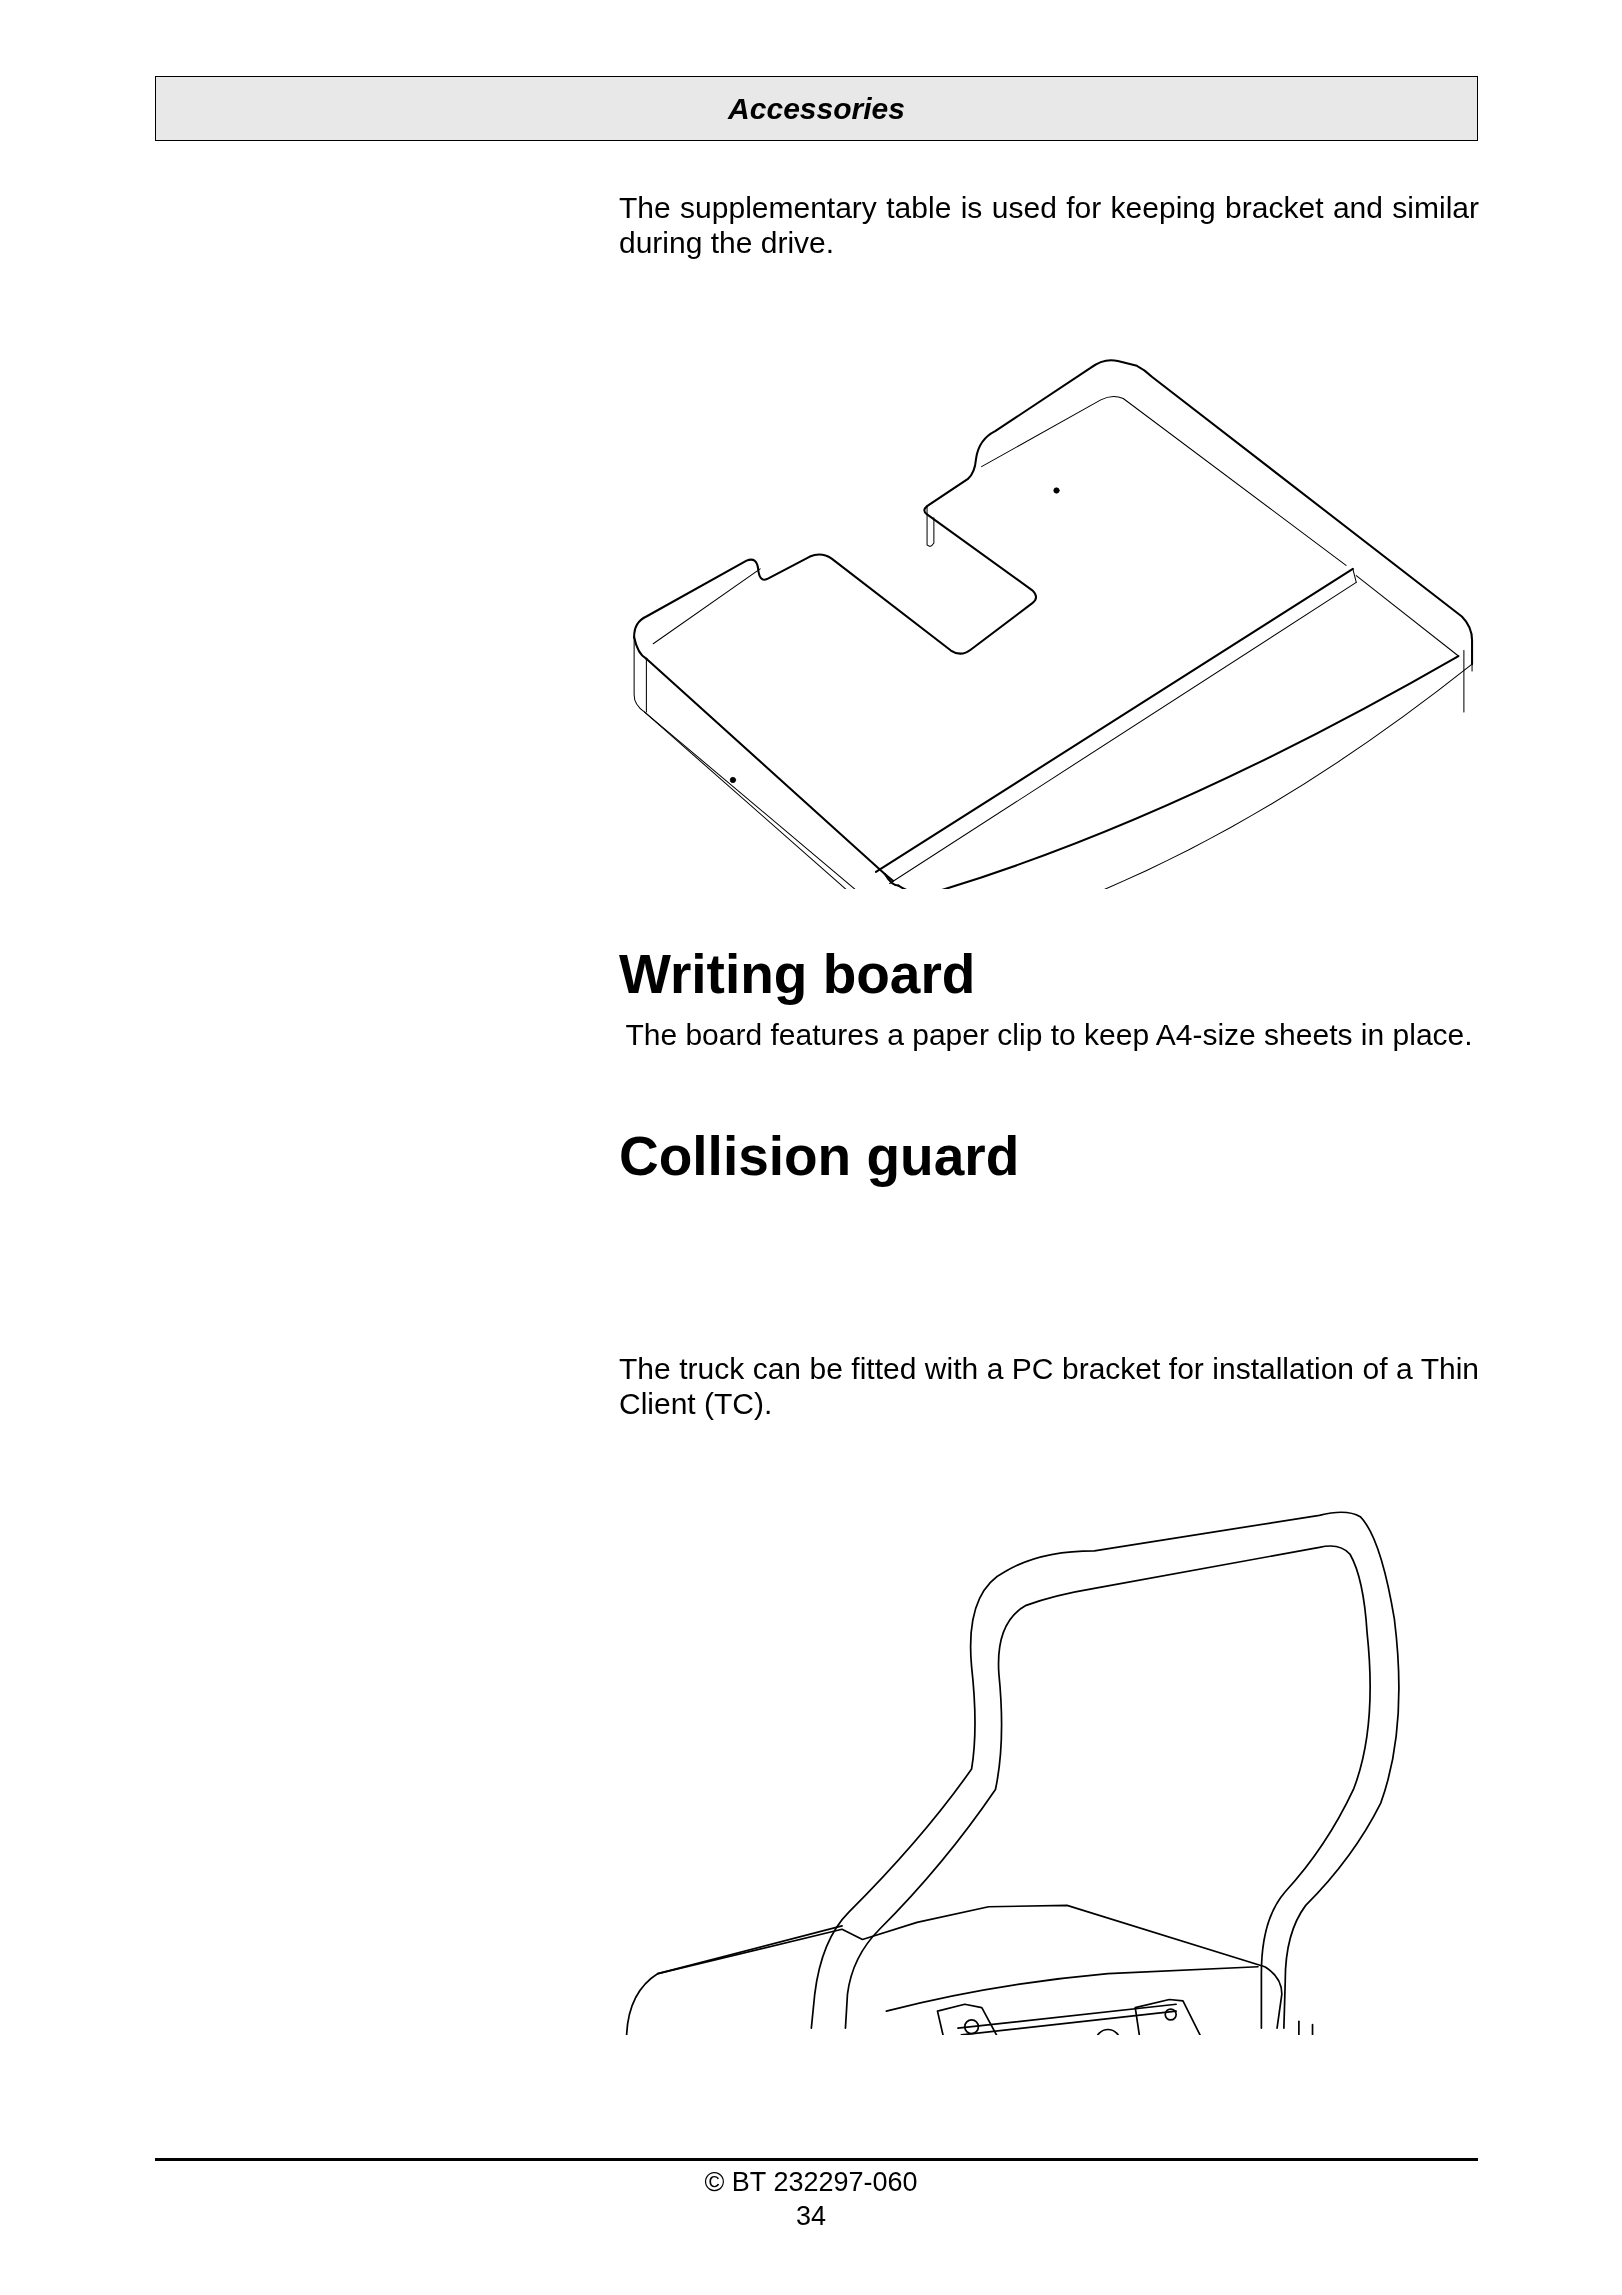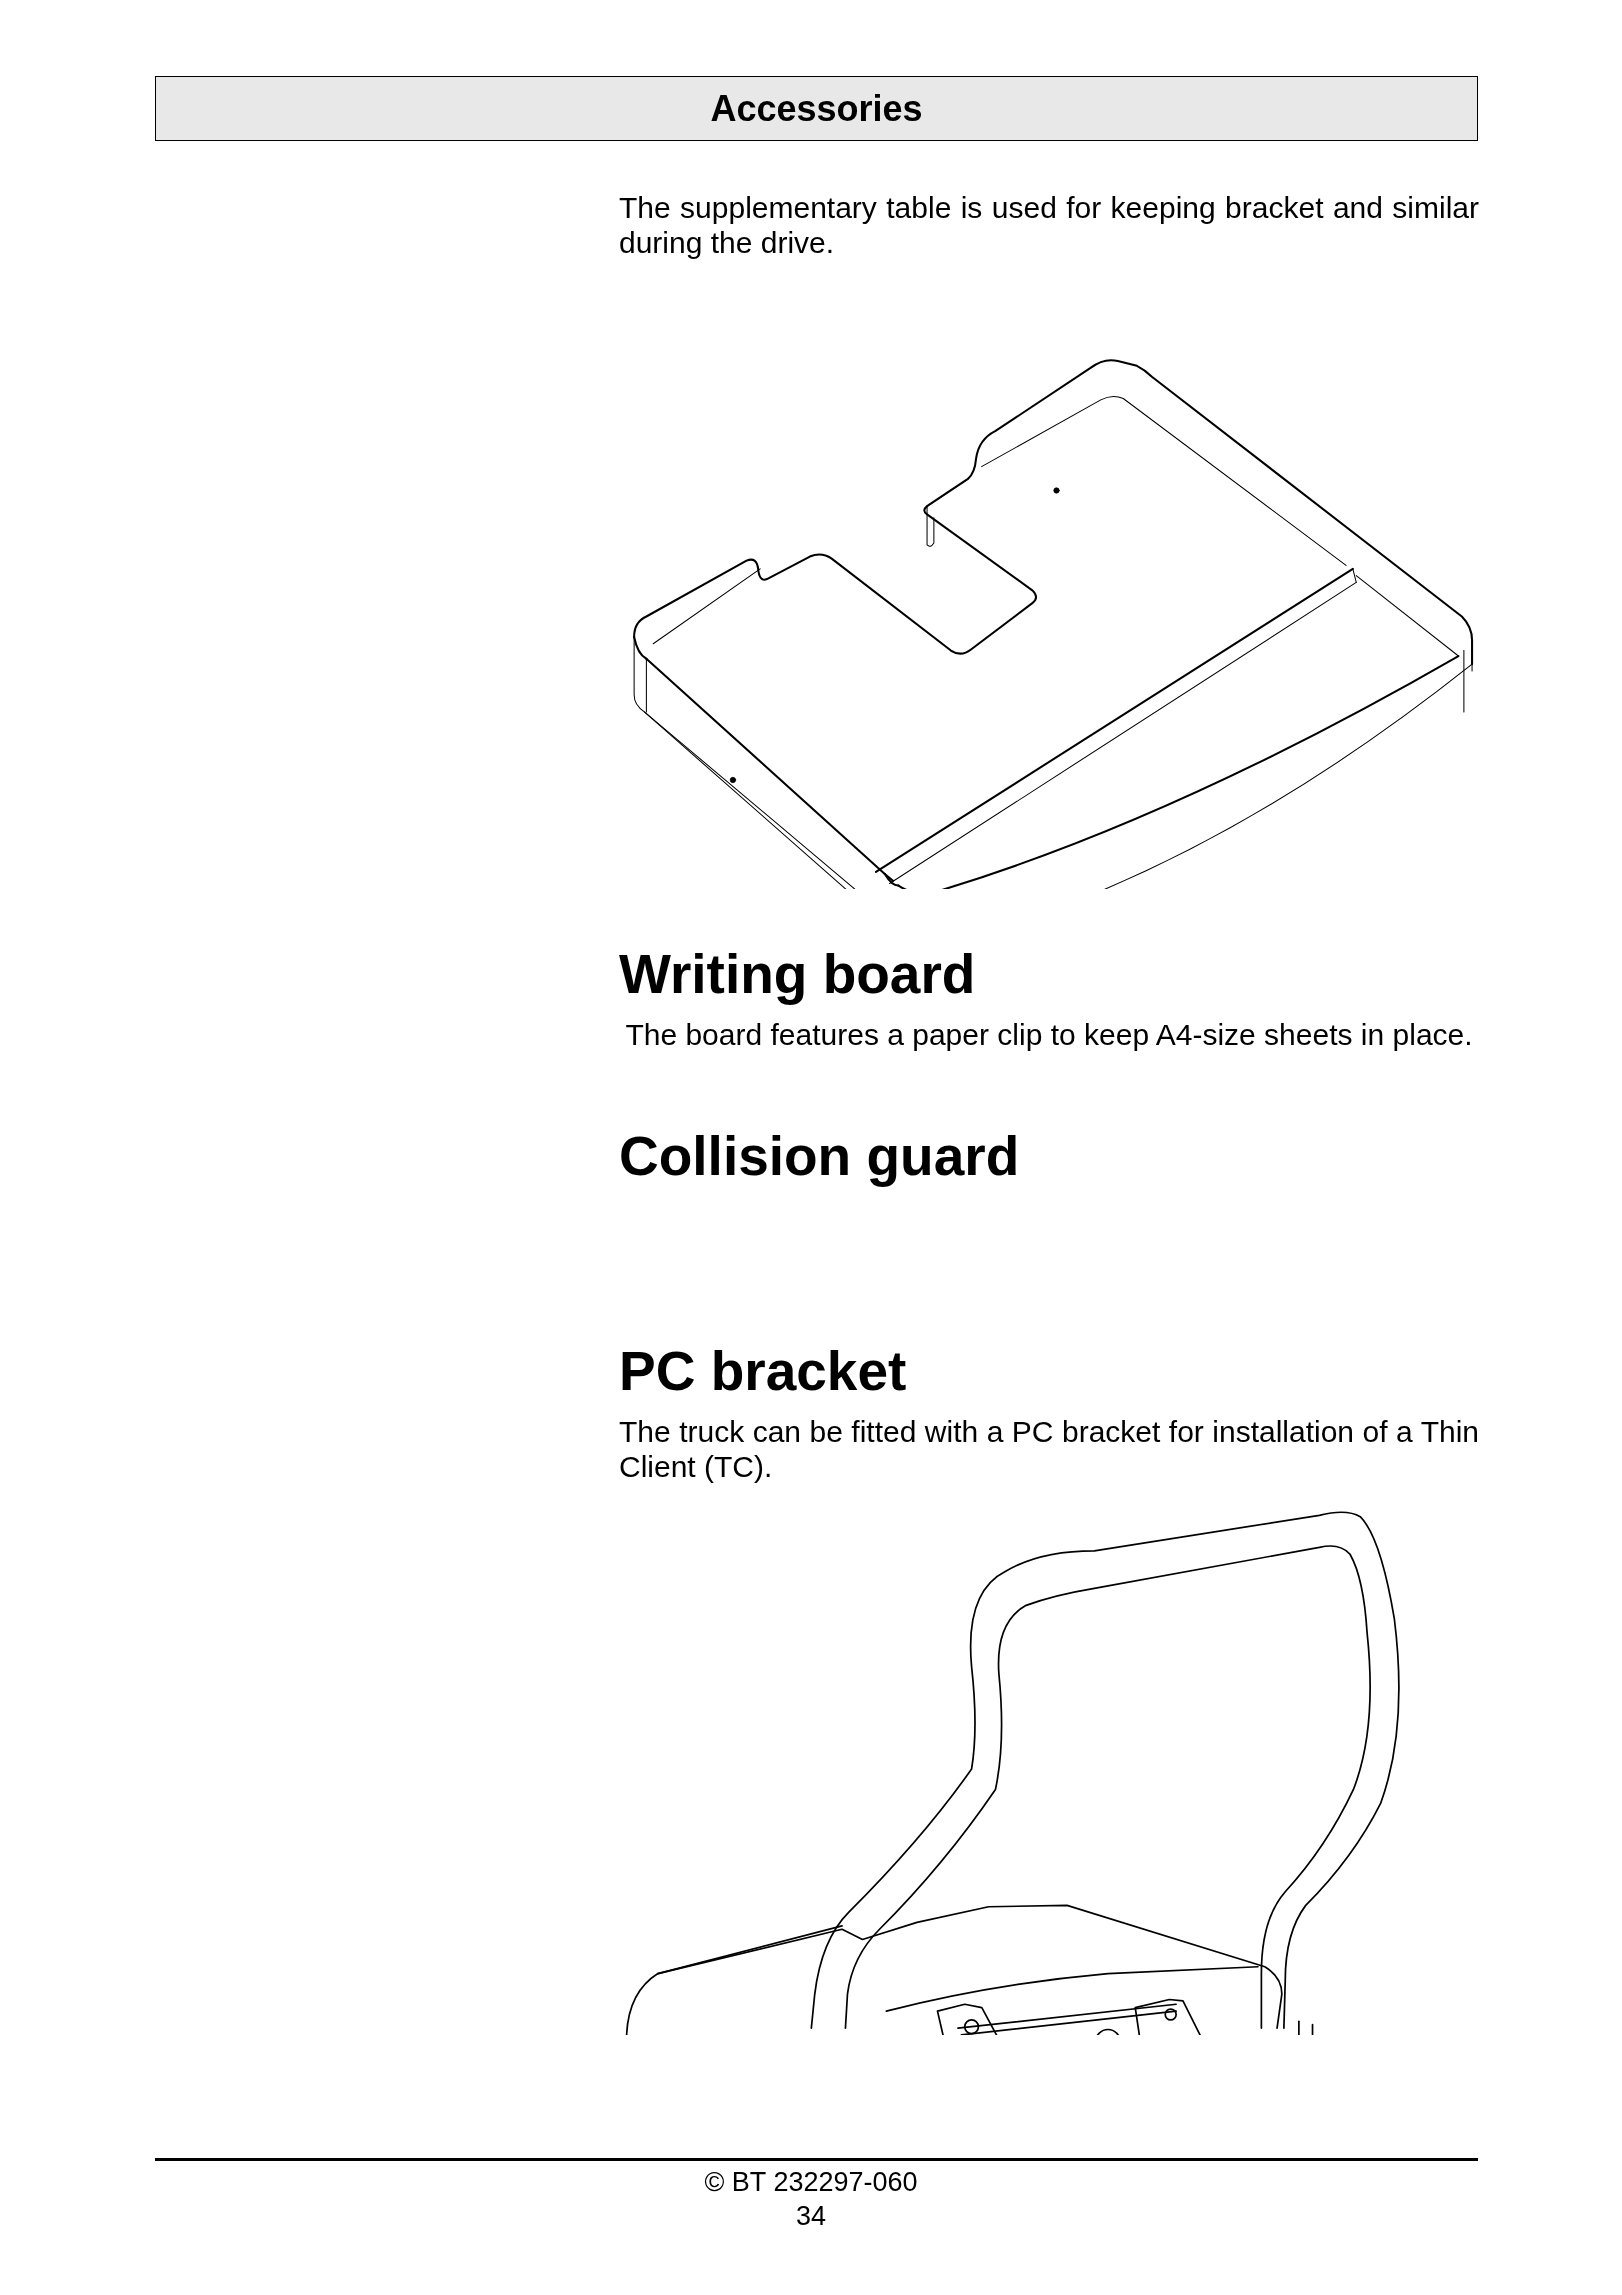--- a/index.html
+++ b/index.html
@@ -1,21 +1,21 @@
 <!DOCTYPE html>
 <html style="font-size:11px"><head>
 <meta charset="utf-8">
 <style>
   html, body { margin:0; padding:0; background:#ffffff; }
   body { width:1622px; height:2295px; position:relative; overflow:hidden;
          font-family:"Liberation Sans", sans-serif; color:#000; }
   .header-box { position:absolute; left:155px; top:76px; width:1323px; height:65px;
                 background:#e8e8e8; border:1.4px solid #000; box-sizing:border-box;
                 display:flex; align-items:center; justify-content:center; }
-  .header-box span { font-weight:bold; font-size:36px; }
+  .header-box span { font-weight:bold; font-size:30px;font-style:italic; }
   .section { position:absolute; left:619px; width:860px; }
   .section h2 { margin:0; font-weight:bold; font-size:55px; line-height:63px; }
   .section p { margin:0; font-size:30px; line-height:35px; text-align:justify; }
   .s1 { top:179px; }
   .s1 p { margin-top:11px; }
   .s2 { top:943px; }
   .s2 p { margin-top:11px; }
   .s3 { top:1125px; }
   .s3 p { margin-top:11px; }
   .s4 { top:1340px; }
@@ -78,21 +78,20 @@
 <div class="section s2">
   <h2>Writing board</h2>
   <p style="text-align:center;">The board features a paper clip to keep A4-size sheets in place.</p>
 </div>
 
 <div class="section s3">
   <h2>Collision guard</h2>
 </div>
 
 <div class="section s4">
-  <h2>PC bracket</h2>
   <p>The truck can be fitted with a PC bracket for installation of a Thin Client (TC).</p>
 </div>
 
 <div class="illus" style="left:617px; top:1503px;">
   <svg width="866" height="532" viewBox="0 0 1270 780" fill="none" stroke="#000" stroke-width="2.5" stroke-linejoin="round" stroke-linecap="round">
 
     <path d="M285 770 L290 720 Q300 640 340 600 Q450 490 520 390 Q530 330 520 240 Q510 130 570 100 Q620 70 700 70 L1030 18 Q1070 8 1090 20 Q1120 50 1140 170 Q1160 330 1120 440 Q1080 520 1010 590 Q980 630 980 700 L978 770"></path>
 
     <path d="M335 770 L338 720 Q345 665 385 625 Q480 530 555 420 Q570 350 560 250 Q555 175 600 150 Q640 135 700 125 L1030 65 Q1060 58 1075 75 Q1095 110 1100 190 Q1115 330 1080 420 Q1040 505 980 570 Q945 610 945 690 L945 770"></path>
 

